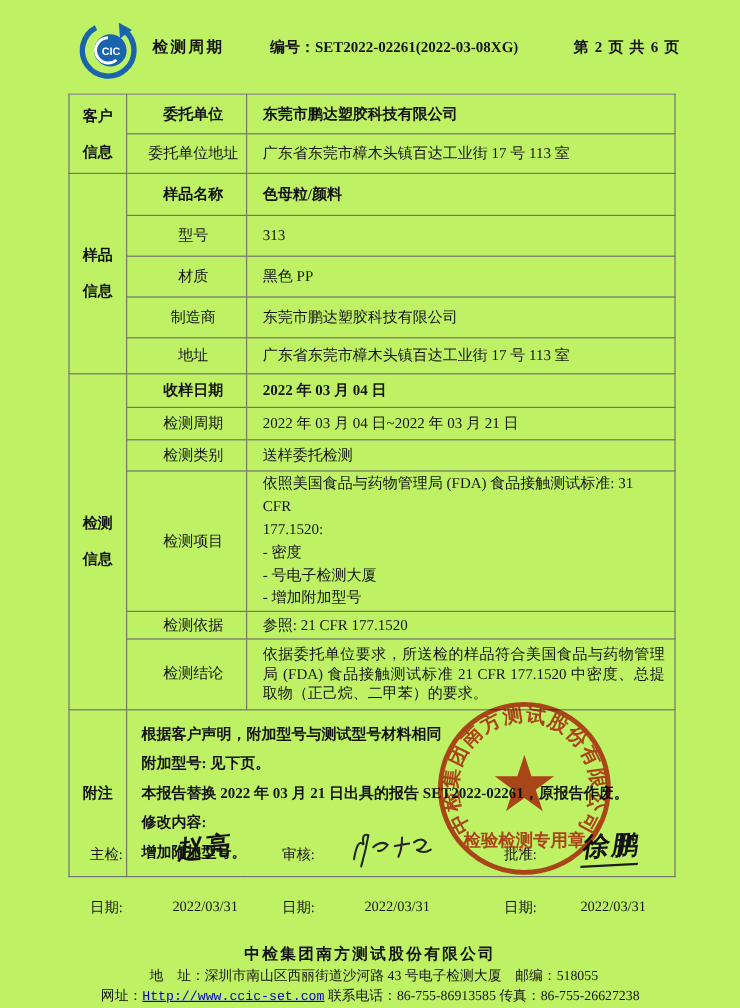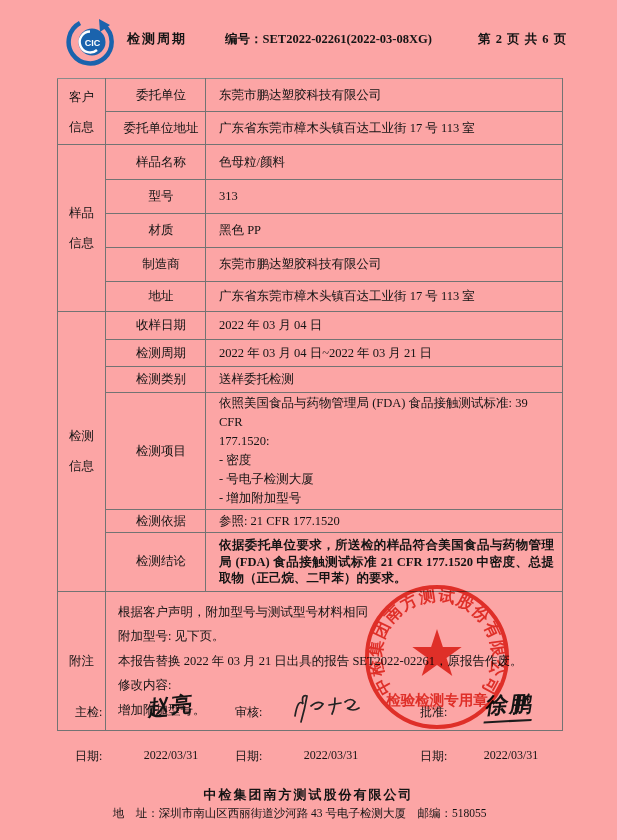--- a/index.html
+++ b/index.html
@@ -2,46 +2,46 @@
 <html><head>
 <meta charset="utf-8">
 <style>
   html,body { margin:0; padding:0; }
   body {
     width:617px; height:840px; background:#ffffff;
     font-family:"Liberation Serif","DejaVu Serif",serif;
     color:#141414;
     position:relative; overflow:hidden;
   }
-  .page { position:absolute; inset:0; width:617px; height:840px; background:#fca5a5; }
+  .page { position:absolute; inset:0; width:617px; height:840px; background:#bef264; }
 
   
   .logo { position:absolute; left:66px; top:16px; width:50px; height:50px; }
   .hdr-title { position:absolute; left:127px; top:30px; font-size:13px; font-weight:bold; letter-spacing:2px; }
   .hdr-no { position:absolute; left:225px; top:31px; font-size:12.5px; font-weight:bold; }
   .hdr-page { position:absolute; left:478px; top:31px; font-size:12.5px; font-weight:bold; letter-spacing:1px; }
 
   
   table.info {
     position:absolute; left:57px; top:78px; width:505px;
     border-collapse:collapse; table-layout:fixed;
     border:1.5px solid #8a8a8a;
   }
   table.info td {
     border:1px solid #737373;
     font-size:12.5px; vertical-align:middle;
     overflow:hidden;
   }
-  table.info tr.gtop td { border-top:1.4px solid #8a8a8a; }
+  table.info tr.gtop td { border-top:1.4px solid #8a8a8a;font-weight:bold; }
   td.gl { text-align:center; }
   td.gl span { display:inline-block; width:2.05em; word-break:break-all; line-height:2.4; text-align:center; }
   td.fl { padding-left:12px;text-align:center; }
   td.vl { padding-left:13px; padding-right:8px; }
   td.vl .ln { line-height:19px; }
-  td.vl.justify { text-align:justify; line-height:16.5px; padding-top:4px; padding-bottom:4px;font-weight:bold; }
+  td.vl.justify { text-align:justify; line-height:16.5px; padding-top:4px; padding-bottom:4px; }
   td.note { padding:8px 12px; vertical-align:top; }
   td.note .ln { line-height:24.5px; }
 
   
   .sigs { position:absolute; left:57px; top:688px; width:505px; height:80px; font-size:12px; }
   .sigs .lab { position:absolute; }
   .sigs .val { position:absolute; text-align:center; }
   .handsig {
     display:inline-block; font-weight:bold; font-size:21px;
     transform:rotate(-6deg) skewX(-9deg); letter-spacing:2px;
@@ -50,21 +50,21 @@
   .handsig.approve { transform:rotate(-3deg) skewX(-12deg); font-size:22px; border-bottom:2px solid #1c1c1c; }
   .sig-svg { position:absolute; }
 
   
   .stamp { position:absolute; left:362px; top:582px; width:150px; height:150px;
            opacity:.93; mix-blend-mode:multiply; pointer-events:none; }
 
   
   .ftr-company { position:absolute; left:0; top:786px; width:617px; text-align:center;
                  font-size:13px; font-weight:bold; letter-spacing:2px; }
-  .ftr-line1 { position:absolute; left:0; top:806px; width:599px; text-align:center; font-size:11.5px; }
+  .ftr-line1 { position:absolute; left:0; top:806px; width:599px; text-align:center; font-size:11.5px;padding-left:12px; }
   .ftr-line2 { position:absolute; left:0; top:822px; width:617px; text-align:center; font-size:11.5px; }
   .weblink { color:#0000cc; text-decoration:underline;
              font-family:"Liberation Mono","DejaVu Sans Mono",monospace; font-size:11px; }
 </style>
 </head>
 <body>
 
 <div class="page">
 
   <svg class="logo" viewBox="0 0 50 50">
@@ -127,21 +127,21 @@
         <td class="fl">检测周期</td>
         <td class="vl">2022 年 03 月 04 日~2022 年 03 月 21 日</td>
       </tr>
       <tr style="height:26px">
         <td class="fl">检测类别</td>
         <td class="vl">送样委托检测</td>
       </tr>
       <tr style="height:88px">
         <td class="fl">检测项目</td>
         <td class="vl">
-          <div class="ln">依照美国食品与药物管理局 (FDA) 食品接触测试标准: 39 CFR</div>
+          <div class="ln">依照美国食品与药物管理局 (FDA) 食品接触测试标准: 31 CFR</div>
           <div class="ln">177.1520:</div>
           <div class="ln">- 密度</div>
           <div class="ln">- 号电子检测大厦</div>
           <div class="ln">- 增加附加型号</div>
         </td>
       </tr>
       <tr style="height:23px">
         <td class="fl">检测依据</td>
         <td class="vl">参照: 21 CFR 177.1520</td>
       </tr>
@@ -194,14 +194,15 @@
     </text>
     <polygon fill="#e03a2f" points="75,47 80.9,64.9 99.7,64.97 84.5,76.1 90.3,94.03 75,83 59.7,94.03 65.5,76.1 50.3,64.97 69.1,64.9"></polygon>
     <text x="75" y="123" text-anchor="middle" font-size="14.5" font-weight="bold" fill="#e03a2f" font-family="Liberation Serif, serif">检验检测专用章</text>
     <text font-size="6" fill="#e03a2f">
       <textPath href="#stampArcB" startOffset="6">*0320207*</textPath>
     </text>
   </svg>
 
   <div class="ftr-company">中检集团南方测试股份有限公司</div>
   <div class="ftr-line1">地　址：深圳市南山区西丽街道沙河路 43 号电子检测大厦　邮编：518055</div>
+  <div class="ftr-line2"><span>网址：</span><a class="weblink">Http://www.ccic-set.com</a><span> 联系电话：86-755-86913585 传真：86-755-26627238</span></div>
 
 </div>
 
 </body></html>

